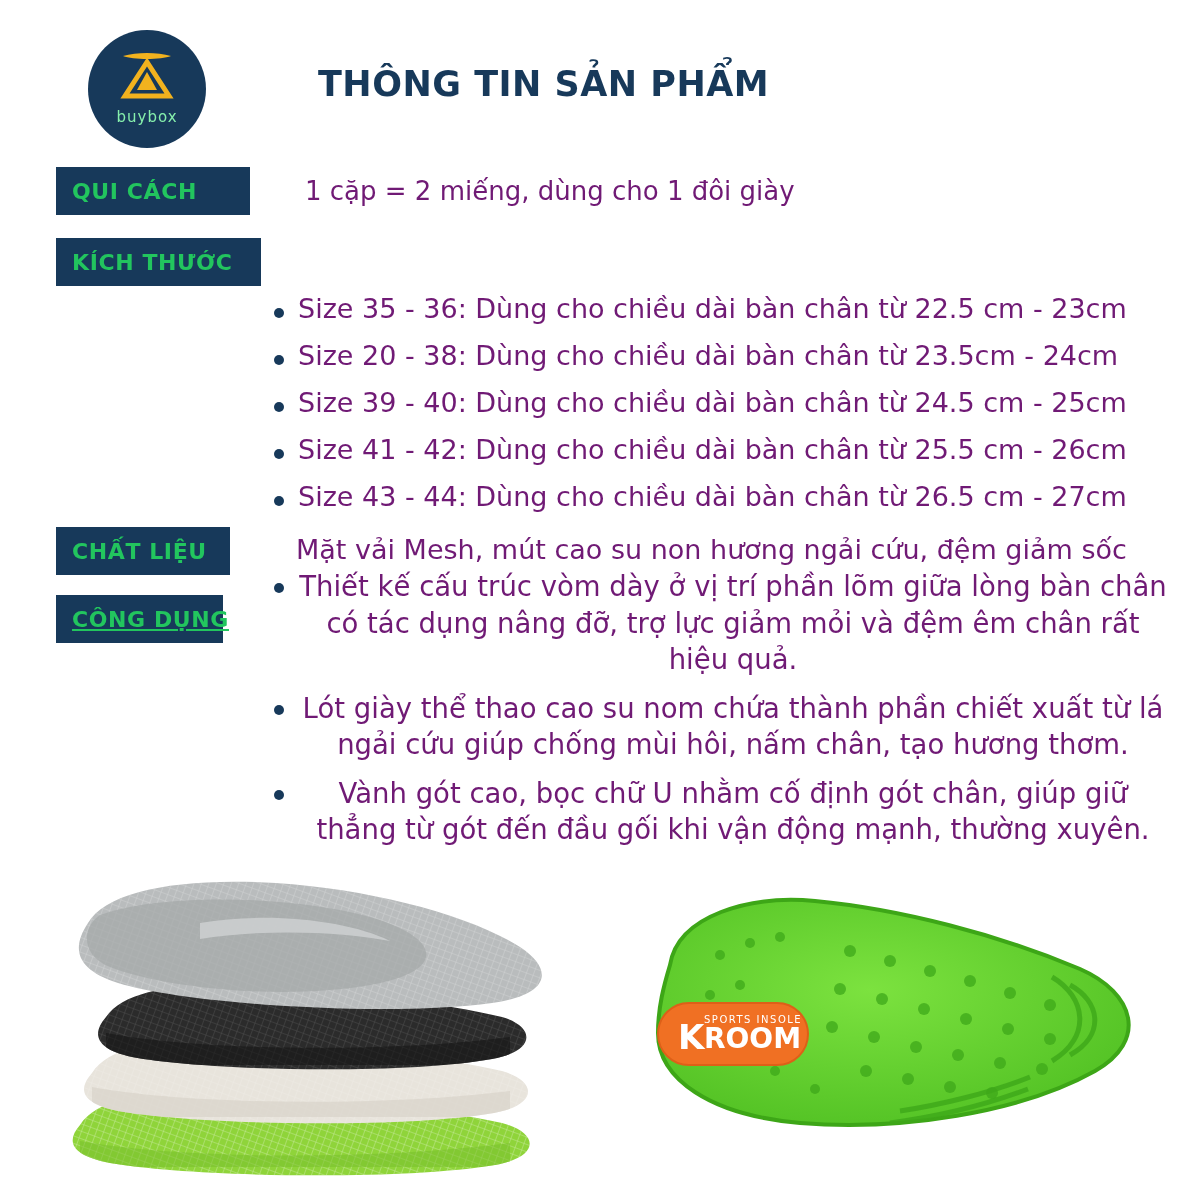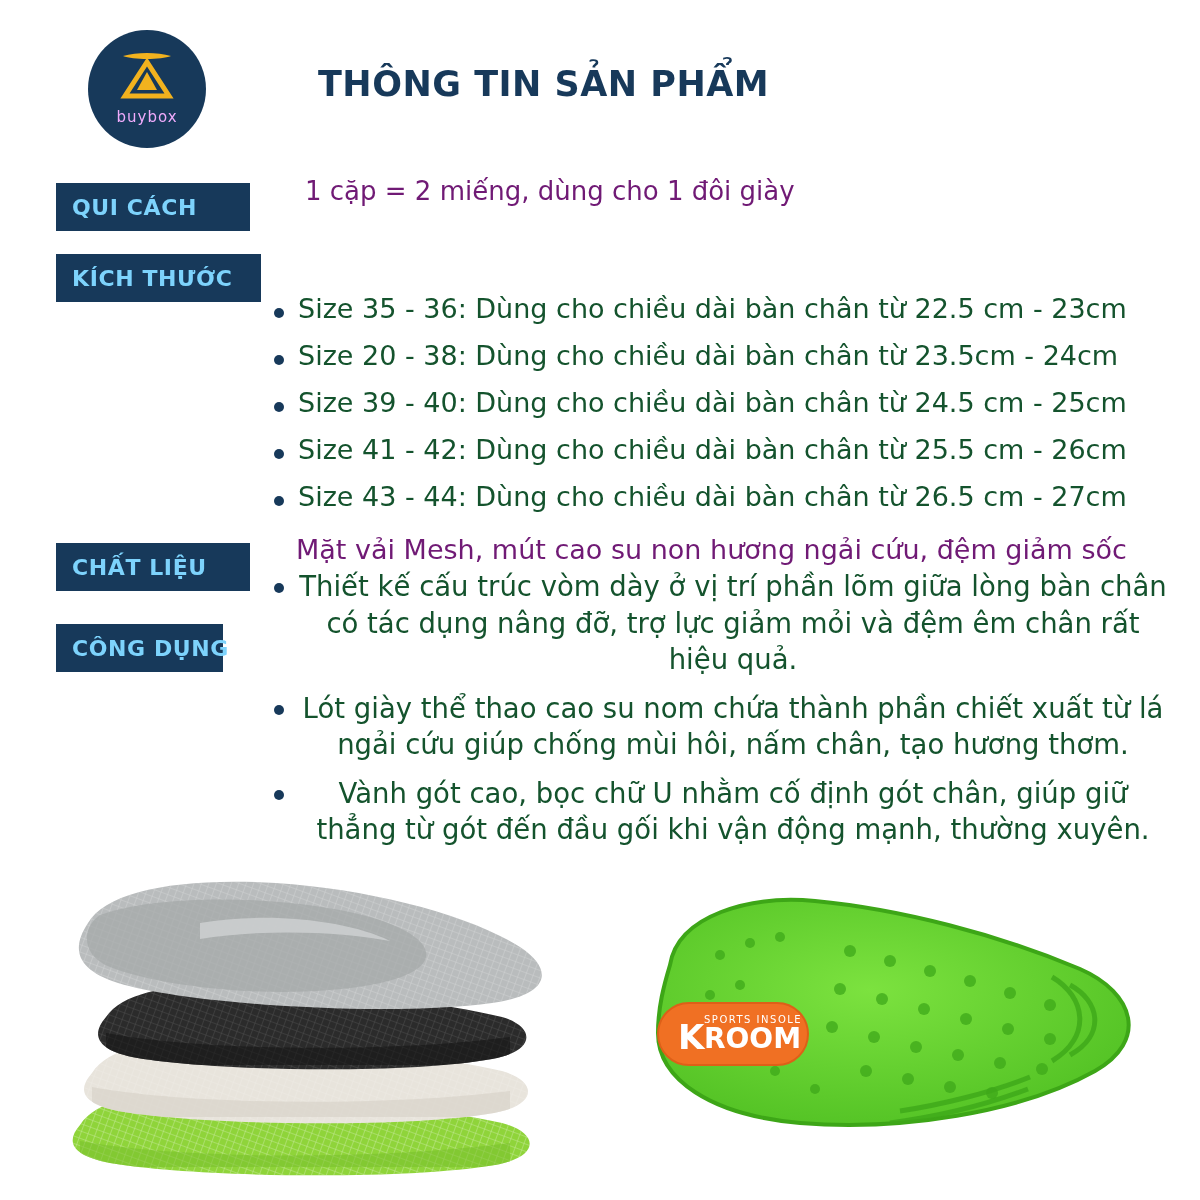--- a/index.html
+++ b/index.html
@@ -32,56 +32,55 @@
     flex-direction: column;
     align-items: center;
     justify-content: center;
   }
   .logo-mark {
     width: 60px; height: 52px;
     position: relative;
   }
   .logo-mark svg { display: block; }
   .logo-text {
-    color: #f0abfc;
+    color: #86efac;
     font-size: 15px;
     letter-spacing: 1px;
     margin-top: 4px;
     font-family: "DejaVu Sans", sans-serif;
   }
   .header-title {
     position: absolute;
     left: 318px; top: 46px;
     font-size: 35px;
     font-weight: bold;
     letter-spacing: 0.5px;
     color: #17395a;
     font-family: "DejaVu Sans", sans-serif;
   }
 
   
   .chip {
     position: absolute;
     background: #17395a;
-    color: #7dd3fc;
+    color: #22c55e;
     font-weight: bold;
     font-size: 22px;
     letter-spacing: 0.6px;
     display: flex;
     align-items: center;
     padding: 0 16px;
     height: 48px;
     font-family: "DejaVu Sans", sans-serif;
     white-space: nowrap;
-    margin-top: 16px;
   }
   .chip.spec    { left: 56px; top: 167px; width: 194px; }
   .chip.size    { left: 56px; top: 238px; width: 205px; }
-  .chip.mat     { left: 56px; top: 527px; width: 194px; }
-  .chip.use     { left: 56px; top: 608px; width: 167px; }
+  .chip.mat     { left: 56px; top: 527px; width: 174px; }
+  .chip.use     { left: 56px; top: 595px; width: 167px; text-decoration: underline; }
 
   
   .body-text {
     position: absolute;
     font-size: 26px;
     color: #701a75;
     font-family: "DejaVu Sans", sans-serif;
     line-height: 1.28;
   }
   .spec-value { left: 305px; top: 175px; }
@@ -90,21 +89,21 @@
 
   ul.bullets {
     position: absolute;
     margin: 0; padding: 0;
     list-style: none;
   }
   ul.bullets li {
     position: relative;
     padding-left: 30px;
     font-family: "DejaVu Sans", sans-serif;
-    color: #14532d;
+    color: #701a75;
   }
   ul.bullets li::before {
     content: "";
     position: absolute;
     left: 6px;
     top: 0.55em;
     width: 10px; height: 10px;
     border-radius: 50%;
     background: #17395a;
   }

